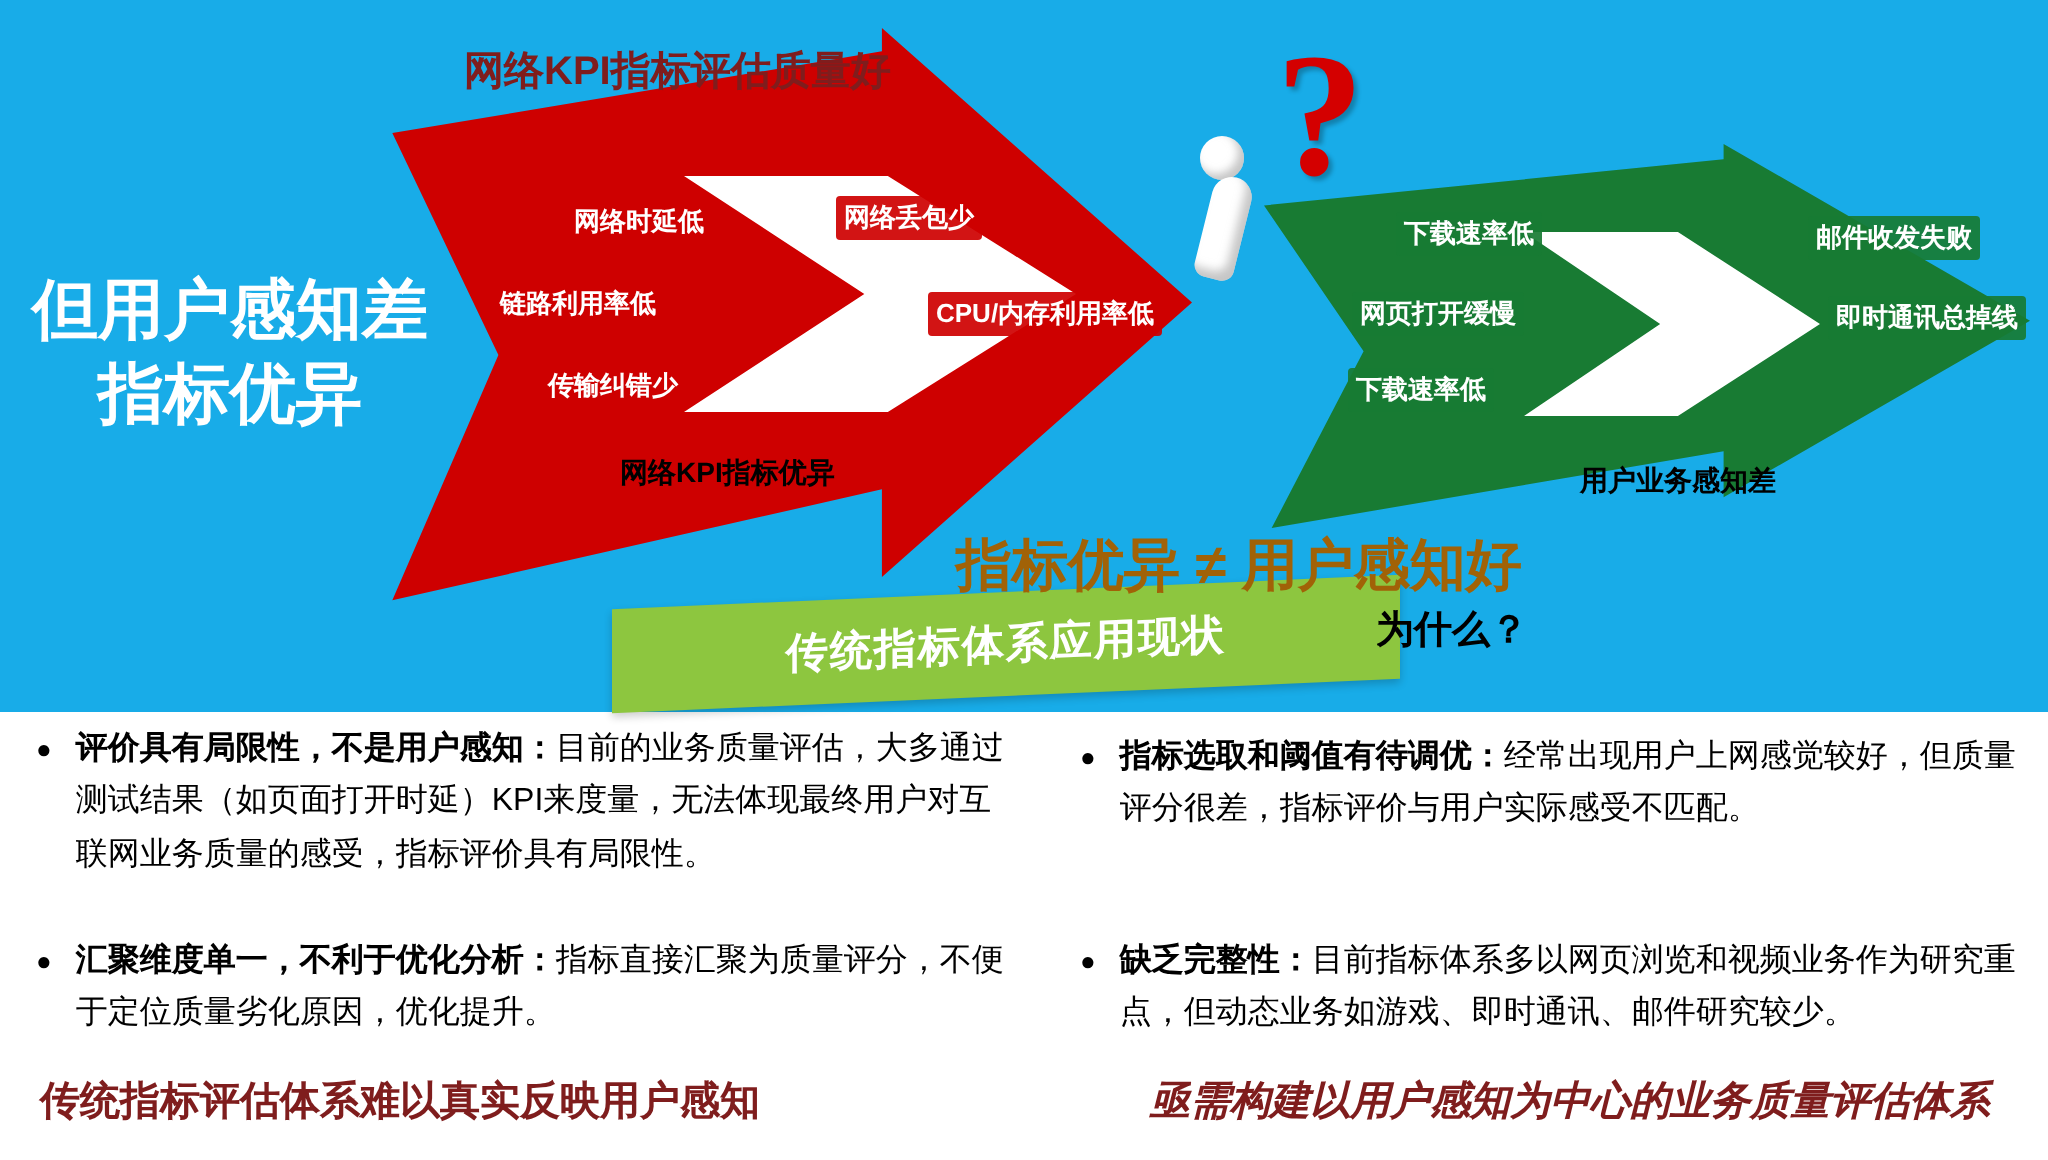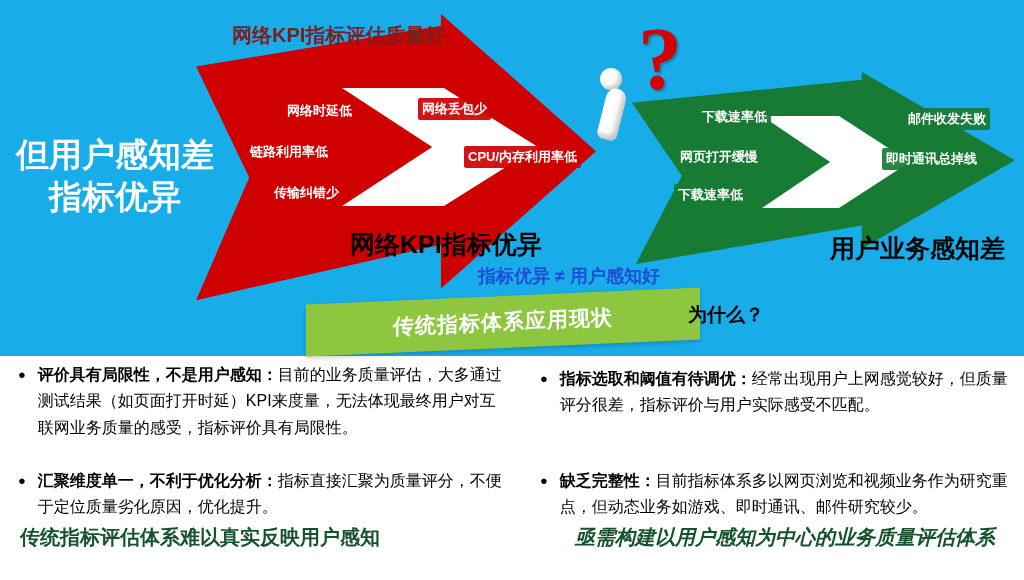--- a/index.html
+++ b/index.html
@@ -31,59 +31,59 @@
 
   
   .arrow-item{position:absolute;z-index:4;color:#ffffff;font-weight:bold;font-size:13px;
     padding:2px 4px;border-radius:2px;white-space:nowrap;}
   .on-red{background:rgba(206,0,0,0.92);}
   .on-green{background:rgba(24,123,51,0.92);}
   .kpi-1{left:283px;top:100px;} .kpi-2{left:418px;top:98px;}
   .kpi-3{left:246px;top:141px;} .kpi-4{left:464px;top:146px;}
   .kpi-5{left:270px;top:182px;}
   .per-1{left:698px;top:106px;} .per-2{left:874px;top:108px;margin-left:30px;}
-  .per-3{left:676px;top:146px;} .per-4{left:882px;top:148px;}
+  .per-3{left:676px;top:146px;} .per-4{left:914px;top:148px;}
   .per-5{left:674px;top:184px;}
 
   
-  .arrow-caption{position:absolute;z-index:5;color:#000000;font-weight:bold;font-size:25px;white-space:nowrap;margin-left:40px;}
+  .arrow-caption{position:absolute;z-index:5;color:#000000;font-weight:bold;font-size:14px;white-space:nowrap;}
   .cap-red{left:310px;top:228px;}
   .cap-green{left:790px;top:232px;}
 
   
   .q-man{position:absolute;left:586px;top:22px;width:96px;height:130px;z-index:6;}
   .q-mark{position:absolute;right:0;top:-14px;color:#D40000;font-size:88px;font-weight:bold;
     font-family:"Liberation Serif","DejaVu Serif",serif;text-shadow:2px 2px 2px rgba(0,0,0,0.25);}
   .q-head{position:absolute;left:14px;top:46px;width:22px;height:22px;border-radius:50%;
     background:#ffffff;box-shadow:inset -3px -3px 4px rgba(160,160,160,0.6);}
   .q-body{position:absolute;left:16px;top:66px;width:20px;height:52px;border-radius:10px 10px 6px 6px;
     background:#ffffff;box-shadow:inset -4px -4px 5px rgba(160,160,160,0.6);transform:rotate(14deg);}
 
   
-  .center-line1{position:absolute;left:478px;top:264px;color:#1d4ed8;font-weight:bold;font-size:18px;z-index:6;white-space:nowrap;}
+  .center-line1{position:absolute;left:478px;top:264px;color:#a16207;font-weight:bold;font-size:28px;z-index:6;white-space:nowrap;}
   .center-line2{position:absolute;left:688px;top:302px;color:#000000;font-weight:bold;font-size:19px;z-index:6;white-space:nowrap;}
 
   
   .ribbon{position:absolute;left:306px;top:296px;width:394px;height:52px;background:#8DC63F;z-index:5;
     transform:skewY(-2.5deg);display:flex;align-items:center;justify-content:center;
     box-shadow:0 2px 4px rgba(0,0,0,0.2);}
   .ribbon span{color:#ffffff;font-weight:bold;font-size:21px;letter-spacing:1px;}
 
   
   .bullet{position:absolute;display:flex;gap:12px;color:#000;}
   .bullet .dot{font-size:13px;line-height:1;margin-top:6px;}
   .bullet p{margin:0;font-size:16px;line-height:1.65;}
   .bullet p b{font-weight:bold;}
   .b1L{left:18px;top:362px;width:492px;}
   .b2L{left:18px;top:468px;width:492px;}
   .b1R{left:540px;top:366px;width:478px;}
   .b2R{left:540px;top:468px;width:478px;}
 
   
-  .foot{position:absolute;top:524px;color:#14532d;font-weight:bold;font-size:20px;white-space:nowrap;}
+  .foot{position:absolute;top:537px;color:#7f1d1d;font-weight:bold;font-size:20px;white-space:nowrap;}
   .foot-left{left:20px;}
   .foot-right{left:575px;font-style:italic;}
 </style>
 </head>
 <body>
 
 <div class="canvas">
 
   <div class="top-bg"></div>
 

